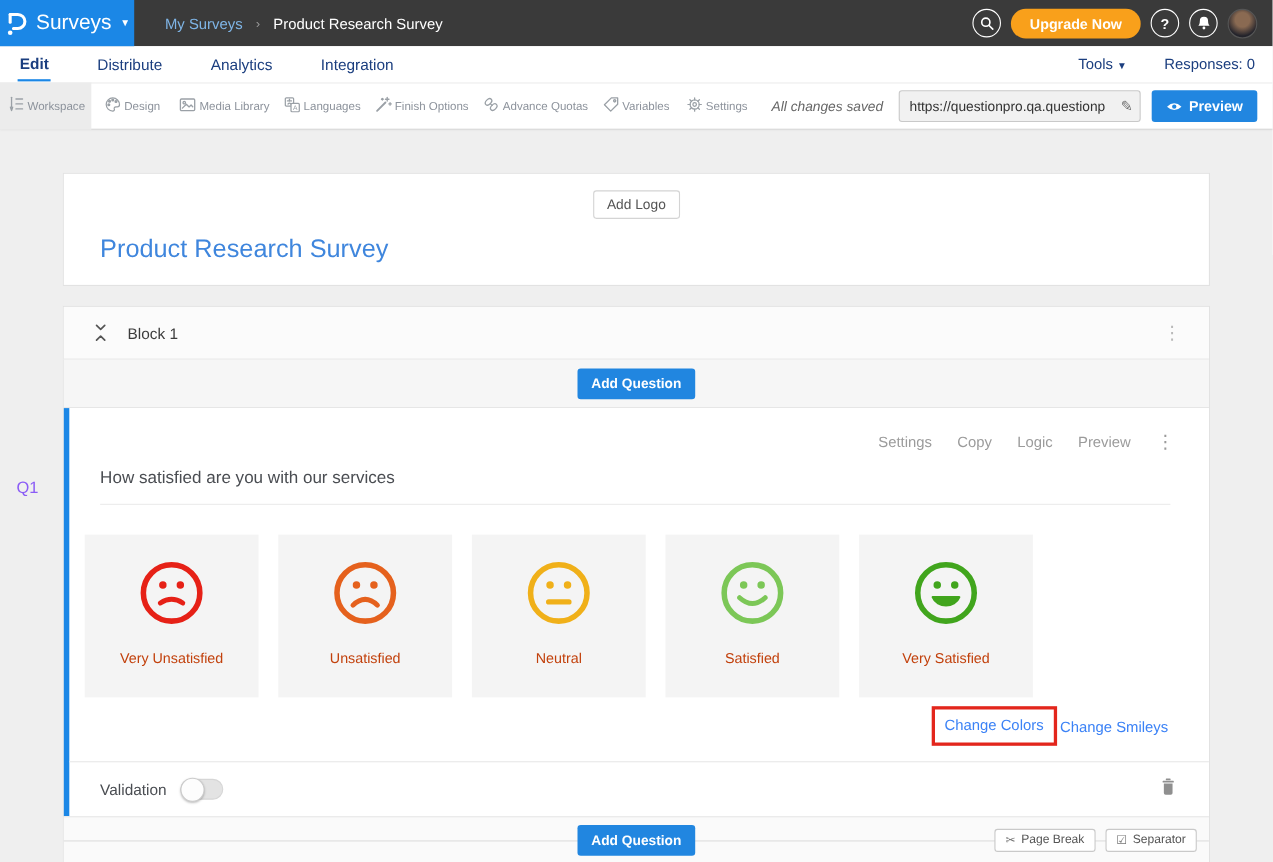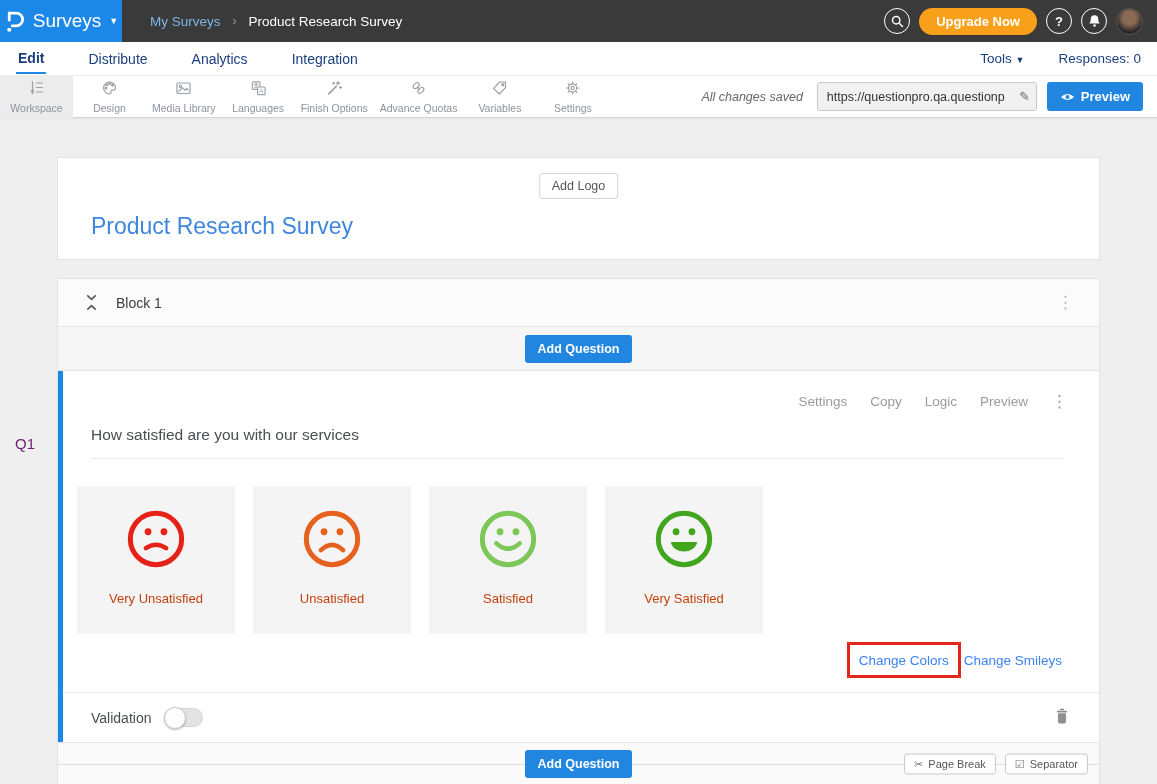--- a/index.html
+++ b/index.html
@@ -22,21 +22,21 @@
 
   
   .nav-row { height:33px; background:#fff; display:flex; align-items:center; padding:0 16px; }
   .nav-tab { font-size:14px; color:#1b3e7f; margin-right:40px; padding:7px 2px 6px; cursor:pointer; }
   .nav-tab.active { font-weight:bold; border-bottom:2px solid #1b87e6; }
   .nav-right { margin-left:auto; display:flex; align-items:center; gap:34px; font-size:13.5px; color:#1b3e7f; }
   .nav-right .caret2 { font-size:9px; }
 
   
   .toolbar { height:43px; background:#fff; border-top:1px solid #eee; border-bottom:1px solid #d5d5d5; display:flex; align-items:center; box-shadow:0 1px 2px rgba(0,0,0,.05); }
-  .tool { height:43px; min-width:73px; padding:4px 6px 3px; display:flex; flex-direction:column; align-items:center; justify-content:center; gap:2px; cursor:pointer; }
+  .tool { height:43px; min-width:73px; padding:4px 6px 3px; display:flex; flex-direction:row; align-items:center; justify-content:center; gap:2px; cursor:pointer; }
   .tool.active { background:#ececec; }
   .tool svg { stroke:#9aa0a6; fill:none; stroke-width:1.2; stroke-linecap:round; stroke-linejoin:round; }
   .tool-label { font-size:10.5px; color:#8d939c; white-space:nowrap; }
   .saved-status { margin-left:auto; font-size:12.5px; font-style:italic; color:#666; }
   .url-box { display:flex; align-items:center; margin:0 10px 0 14px; width:220px; height:29px; background:#f1f1f1; border:1px solid #c9c9c9; border-radius:3px; padding:0 6px 0 9px; cursor:text; }
   .url-text { flex:1; font-size:12.5px; color:#333; white-space:nowrap; overflow:hidden; }
   .pencil { color:#6e6e6e; font-size:13px; cursor:pointer; }
   .preview-btn { background:#2186e0; color:#fff; border:none; border-radius:3px; height:29px; padding:0 13px; font-size:13px; font-weight:bold; display:flex; align-items:center; gap:6px; margin-right:14px; cursor:pointer; }
 
   
@@ -47,21 +47,21 @@
 
   .block-card { background:#fff; border:1px solid #e2e2e2; }
   .block-header { height:48px; background:#fbfbfb; border-bottom:1px solid #e6e6e6; display:flex; align-items:center; padding:0 24px 0 27px; }
   .block-title { font-size:14px; color:#3c3c3c; margin-left:18px; }
   .dots { font-size:17px; color:#b9b9b9; letter-spacing:1px; cursor:pointer; line-height:1; }
   .block-header .dots { margin-left:auto; }
   .addq-strip { height:44px; background:#f6f6f6; border-bottom:1px solid #e6e6e6; display:flex; align-items:center; justify-content:center; }
   .blue-btn { background:#2186e0; color:#fff; border:none; border-radius:3px; padding:7px 13px; font-size:12.5px; font-weight:bold; cursor:pointer; }
 
   .question-wrap { position:relative; }
-  .q-index { position:absolute; left:-43px; top:64px; font-size:15px; color:#701a75; }
+  .q-index { position:absolute; left:-43px; top:64px; font-size:15px; color:#8b5cf6; }
   .question-card { background:#fff; border-left:5px solid #1b87e6; padding-bottom:0; }
   .q-actions { display:flex; justify-content:flex-end; align-items:center; gap:23px; padding:22px 30px 0; }
   .q-action { font-size:13.5px; color:#9b9b9b; cursor:pointer; }
   .q-title { margin:16px 35px 0 28px; padding-bottom:14px; border-bottom:1px solid #ececec; font-size:15.5px; color:#4a4d52; cursor:text; }
   .smiley-row { display:flex; gap:18px; padding:27px 0 0 14px; }
   .smiley-card { width:158px; height:148px; background:#f4f4f4; display:flex; flex-direction:column; align-items:center; cursor:pointer; }
   .smiley-card svg { margin-top:22px; }
   .smiley-label { margin-top:21px; font-size:13px; color:#c2410c;text-align:right; }
   .change-links { display:flex; justify-content:flex-end; align-items:center; padding:8px 37px 0 0; }
   .link { font-size:13.5px; color:#3b82f6; cursor:pointer; }
@@ -284,20 +284,31 @@
                   <circle cx="23.8" cy="24.5" r="3.5" fill="#e5611d"></circle>
                   <circle cx="40.2" cy="24.5" r="3.5" fill="#e5611d"></circle>
                   <path d="M20.5 43.5 Q32 32.5 43.5 43.5" stroke="#e5611d" stroke-width="4.6" stroke-linecap="round" fill="none"></path>
                 </svg>
               </span>
               <div class="smiley-label">Unsatisfied</div>
             </div>
             <div class="smiley-card">
               <span style="display:flex;">
                 <svg width="62" height="62" viewBox="0 0 64 64">
+                  <circle cx="32" cy="32" r="26.5" fill="none" stroke="#f0b019" stroke-width="5.2"></circle>
+                  <circle cx="23.8" cy="24.5" r="3.5" fill="#f0b019"></circle>
+                  <circle cx="40.2" cy="24.5" r="3.5" fill="#f0b019"></circle>
+                  <line x1="22.5" y1="40.5" x2="41.5" y2="40.5" stroke="#f0b019" stroke-width="5" stroke-linecap="round"></line>
+                </svg>
+              </span>
+              <div class="smiley-label">Neutral</div>
+            </div>
+            <div class="smiley-card">
+              <span style="display:flex;">
+                <svg width="62" height="62" viewBox="0 0 64 64">
                   <circle cx="32" cy="32" r="26.5" fill="none" stroke="#7cc757" stroke-width="5.2"></circle>
                   <circle cx="23.8" cy="24.5" r="3.5" fill="#7cc757"></circle>
                   <circle cx="40.2" cy="24.5" r="3.5" fill="#7cc757"></circle>
                   <path d="M20 36.5 Q32 47.5 44 36.5" stroke="#7cc757" stroke-width="4.6" stroke-linecap="round" fill="none"></path>
                 </svg>
               </span>
               <div class="smiley-label">Satisfied</div>
             </div>
             <div class="smiley-card">
               <span style="display:flex;">

